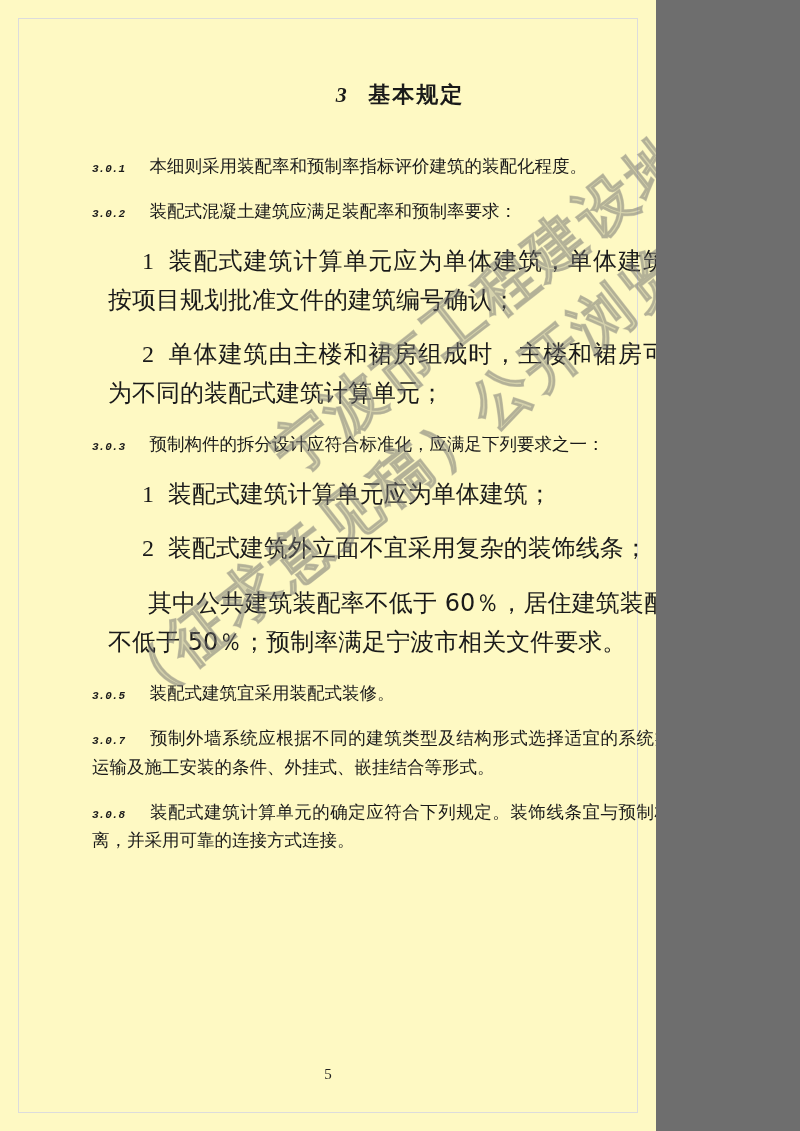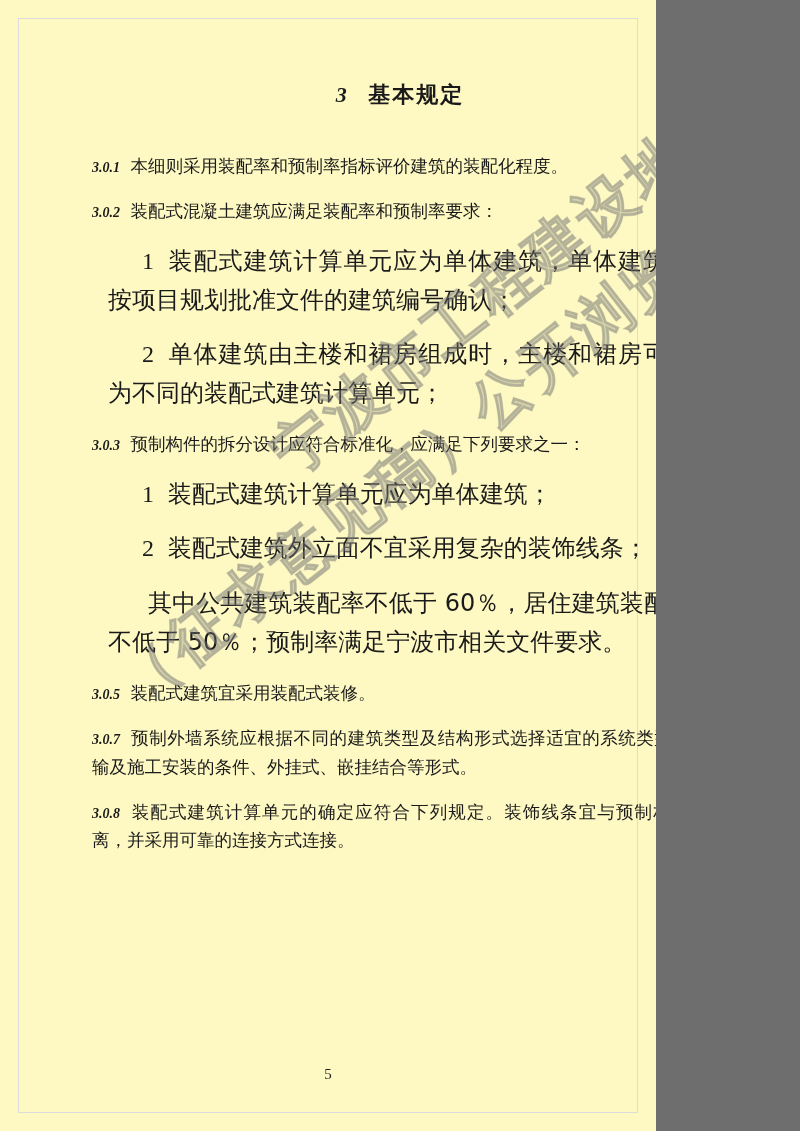--- a/index.html
+++ b/index.html
@@ -52,25 +52,25 @@
     letter-spacing: 2px;
   }
   .clause {
     margin: 0 0 17px 0;
     font-size: 17.5px;
     line-height: 1.62;
     text-align: justify;
     font-family: "DejaVu Sans", "Liberation Sans", sans-serif;
   }
   .clause .cn {
-    font-family: Liberation Serif, serif;
+    font-family: Liberation Mono, monospace;
     font-style: italic;
     font-weight: bold;
-    font-size: 14px;
-    margin-right: 5px;
+    font-size: 11px;
+    margin-right: 19px;
     letter-spacing: 0px;
   }
   .sublist {
     margin: 0 0 17px 0;
   }
   .subitem {
     font-size: 24px;
     line-height: 1.62;
     text-align: justify;
     text-indent: 34px;

